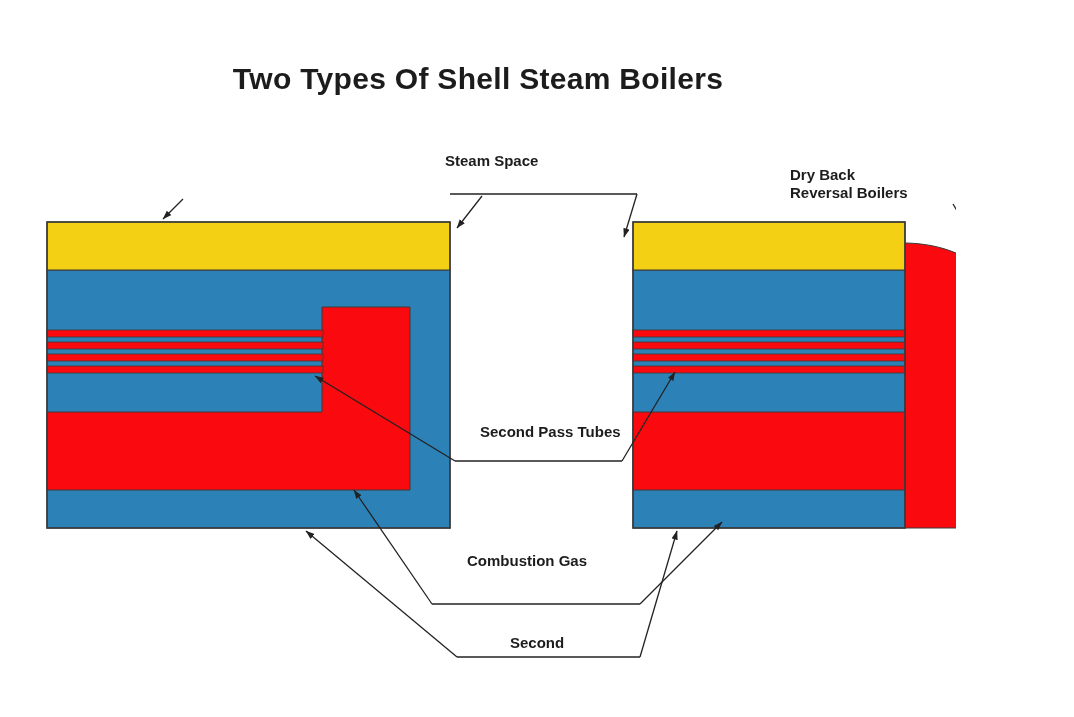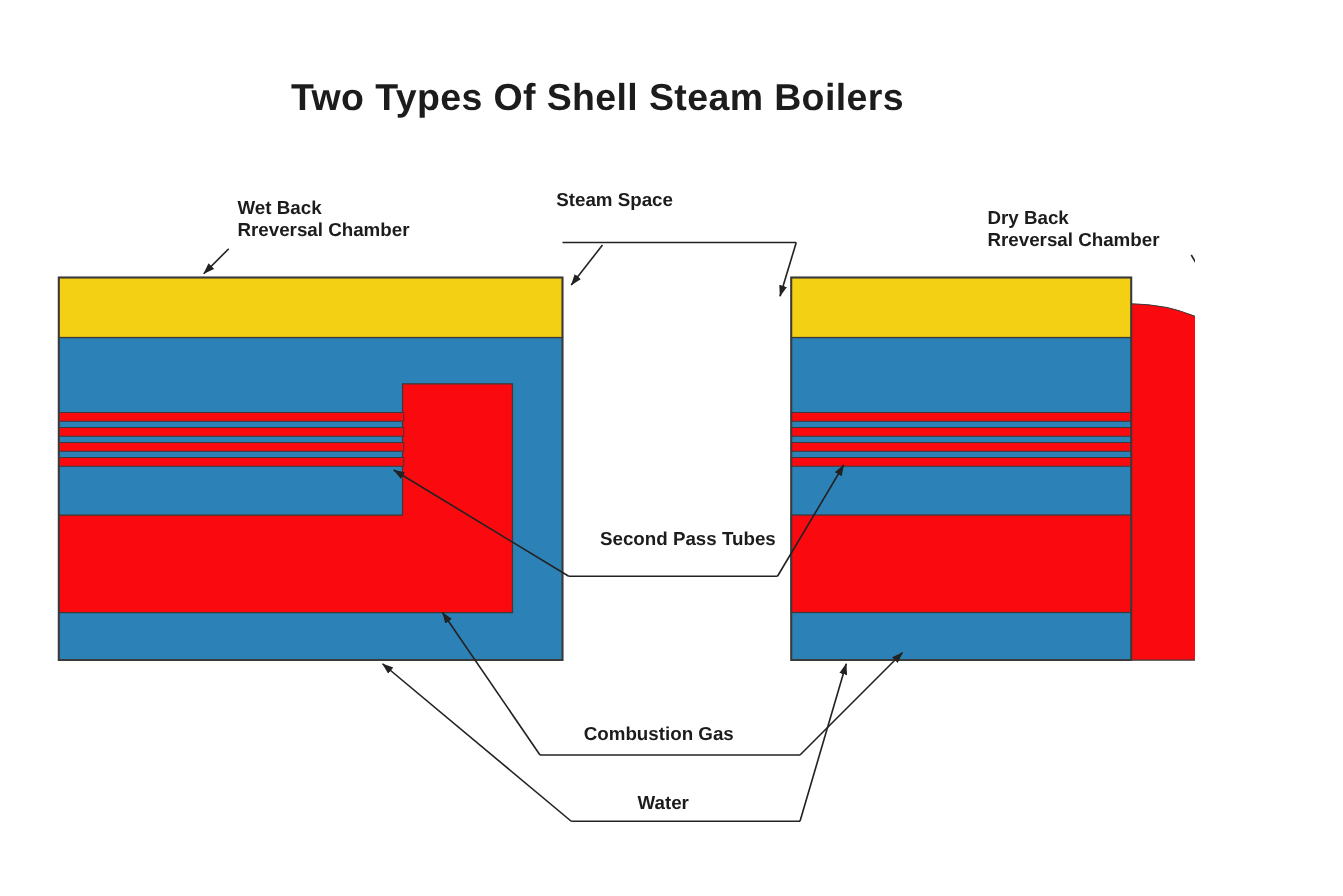--- a/index.html
+++ b/index.html
@@ -88,27 +88,25 @@
       <line class="leader" x1="640" y1="604" x2="722" y2="522" marker-end="url(#arrow)"></line>
 
       <line class="leader" x1="457" y1="657" x2="640" y2="657"></line>
       <line class="leader" x1="457" y1="657" x2="306" y2="531" marker-end="url(#arrow)"></line>
       <line class="leader" x1="640" y1="657" x2="677" y2="531" marker-end="url(#arrow)"></line>
     </g>
   </svg>
 
   <div class="title">Two Types Of Shell Steam Boilers</div>
 
-  <div class="label" style="left:190px;top:158px;">Wet Back
-Rreversal Chamber</div>
 
   <div class="label" style="left:445px;top:152px;">Steam Space</div>
 
   <div class="label" style="left:790px;top:166px;">Dry Back
-Rreversal Chamber</div>
+Reversal Boilers</div>
 
   <div class="label" style="left:480px;top:423px;">Second Pass Tubes</div>
 
-  <div class="label" style="left:467px;top:579px;">Combustion Gas</div>
+  <div class="label" style="left:467px;top:552px;">Combustion Gas</div>
 
-  <div class="label" style="left:510px;top:634px;">Water</div>
+  <div class="label" style="left:510px;top:634px;">Second</div>
 
 </div>
 
 </body></html>

